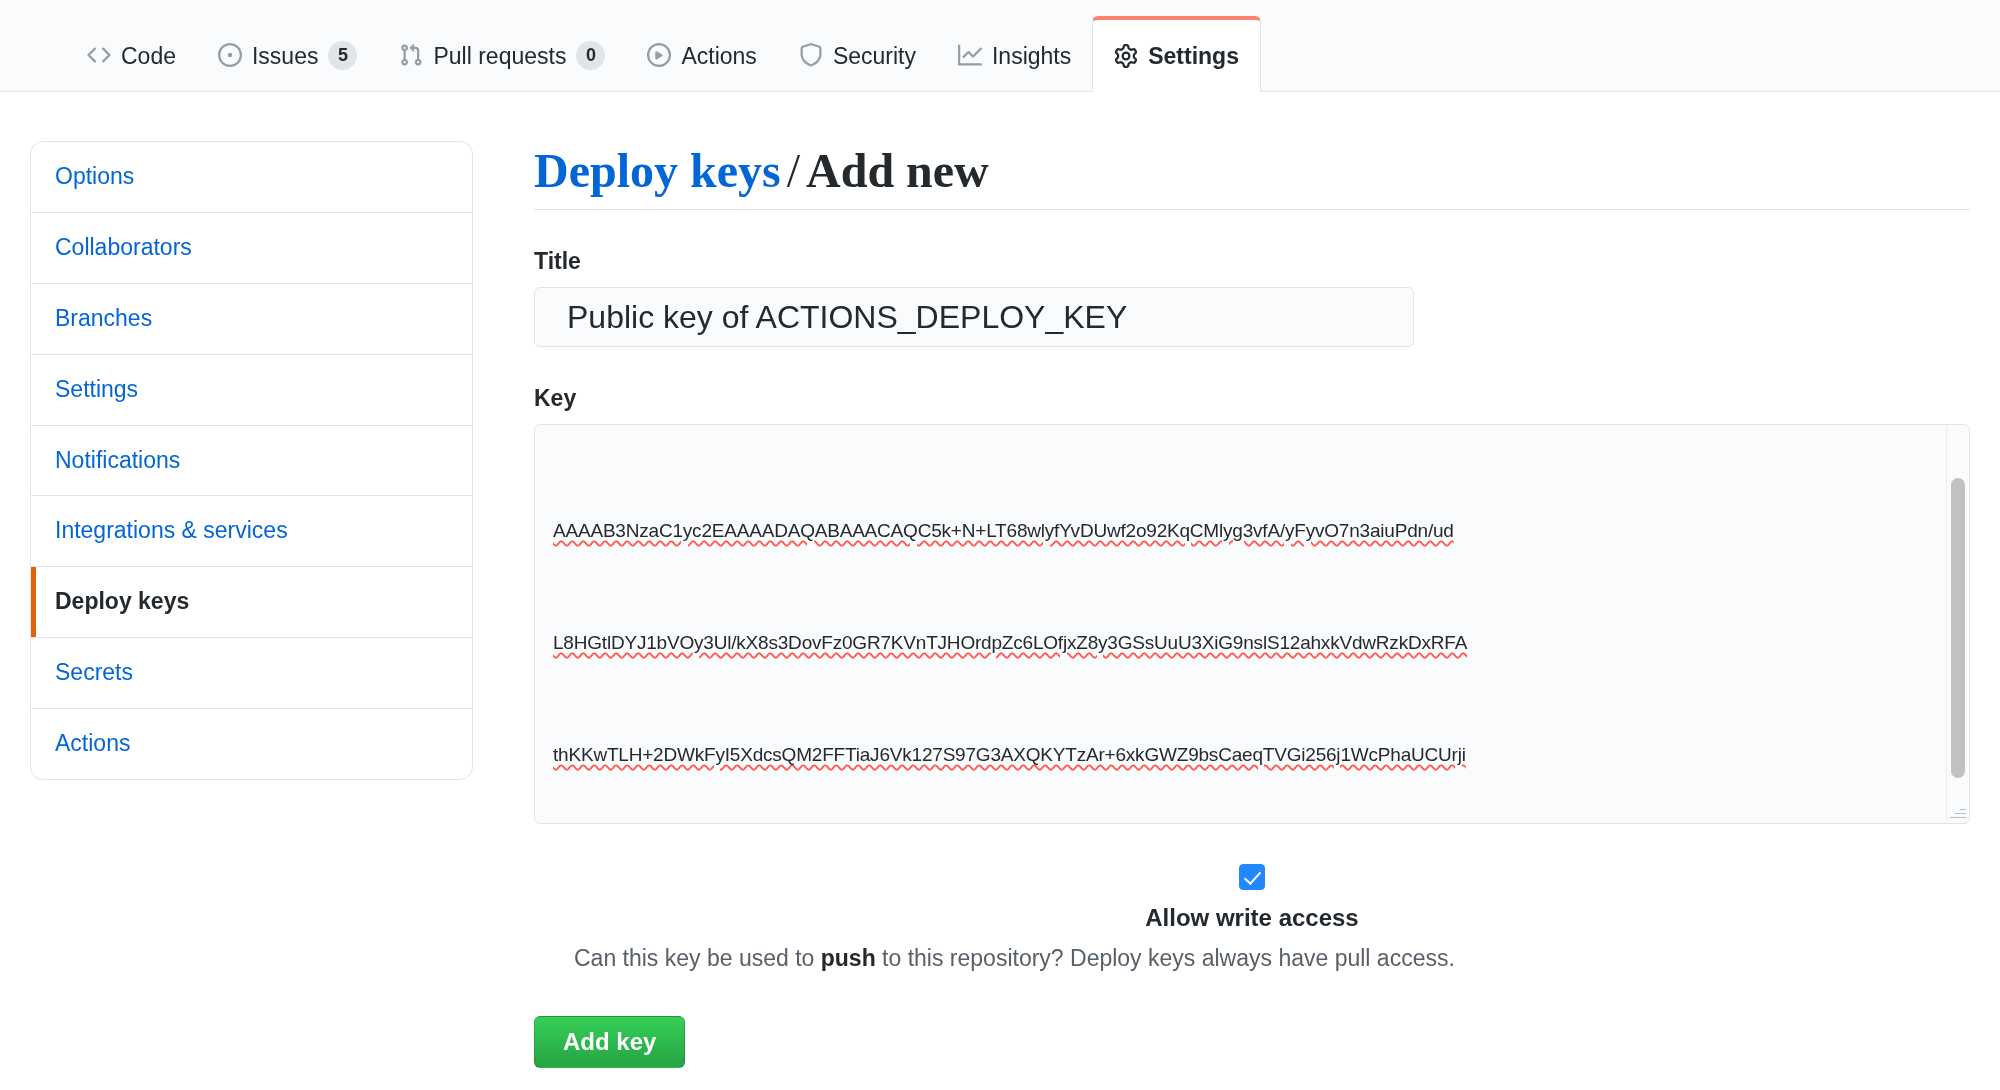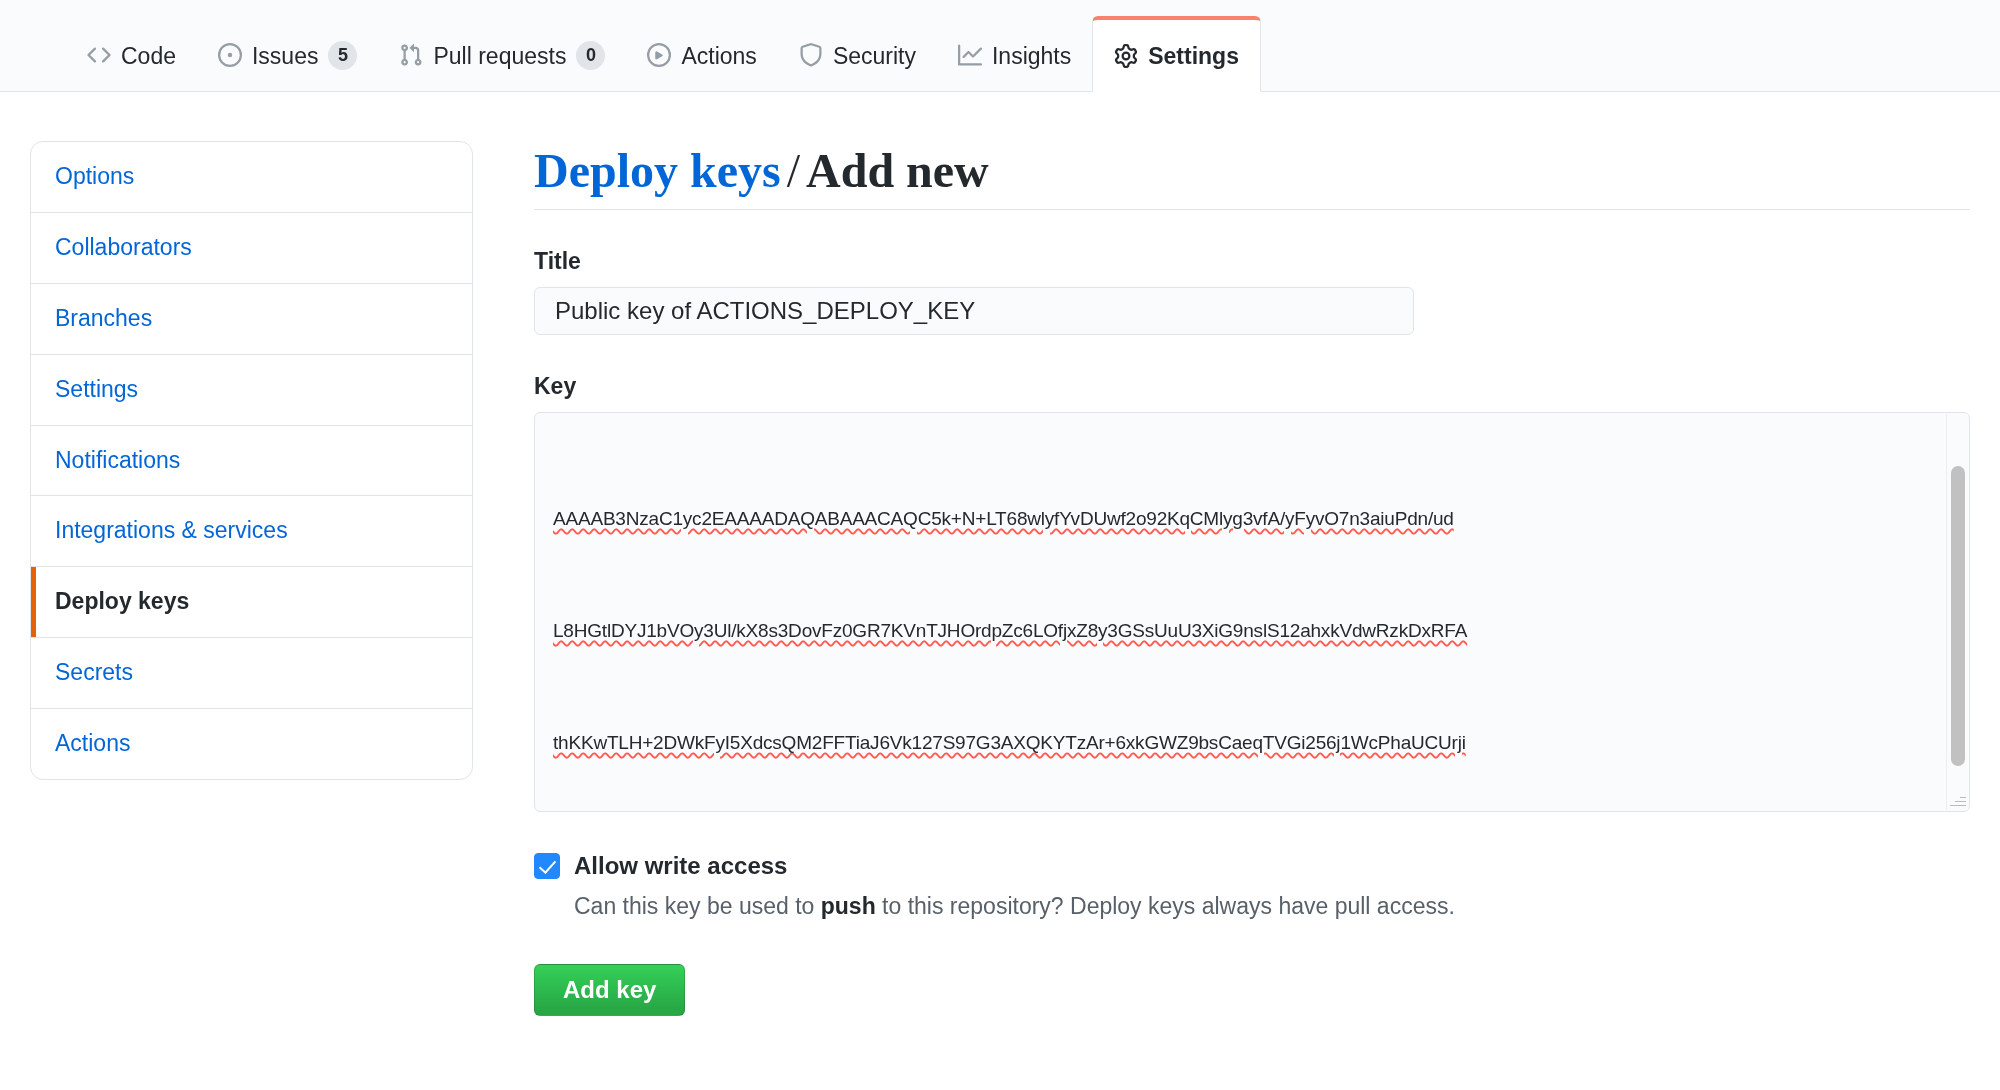--- a/index.html
+++ b/index.html
@@ -100,23 +100,23 @@
   }
   .page-heading .crumb-link { color: #0366d6; cursor: pointer; }
   .page-heading .crumb-sep { color: #24292e; font-weight: normal; padding: 0 6px; }
 
   .field-label {
     font-size: 23px; font-weight: bold; color: #24292e;
     margin-top: 38px; margin-bottom: 12px;
   }
   .title-input {
     display: block;
-    width: 880px; height: 48px;
-    padding: 8px 20px;
-    font-size: 24px;
+    width: 880px; height: 60px;
+    padding: 8px 32px;
+    font-size: 32px;
     font-family: "Liberation Sans", sans-serif;
     color: #24292e;
     background: #fafbfc;
     border: 1px solid #e1e4e8;
     border-radius: 6px;
     outline: none;
   }
 
   .key-wrap {
     position: relative;
@@ -165,20 +165,21 @@
     width: 18px; height: 18px;
     cursor: nwse-resize;
   }
   .key-resize i {
     position:absolute; right:0; background:#b9bdc1; height:1px; transform-origin: right bottom;
   }
 
   .checkbox-row {
     display: flex; align-items: center; gap: 14px;
     margin-top: 40px;
+    flex-direction: column;
   }
   .cbx {
     width: 26px; height: 26px;
     background: #2188ff;
     border: 1px solid #2188ff;
     border-radius: 4px;
     position: relative;
     cursor: pointer;
     flex: 0 0 auto;
   }

